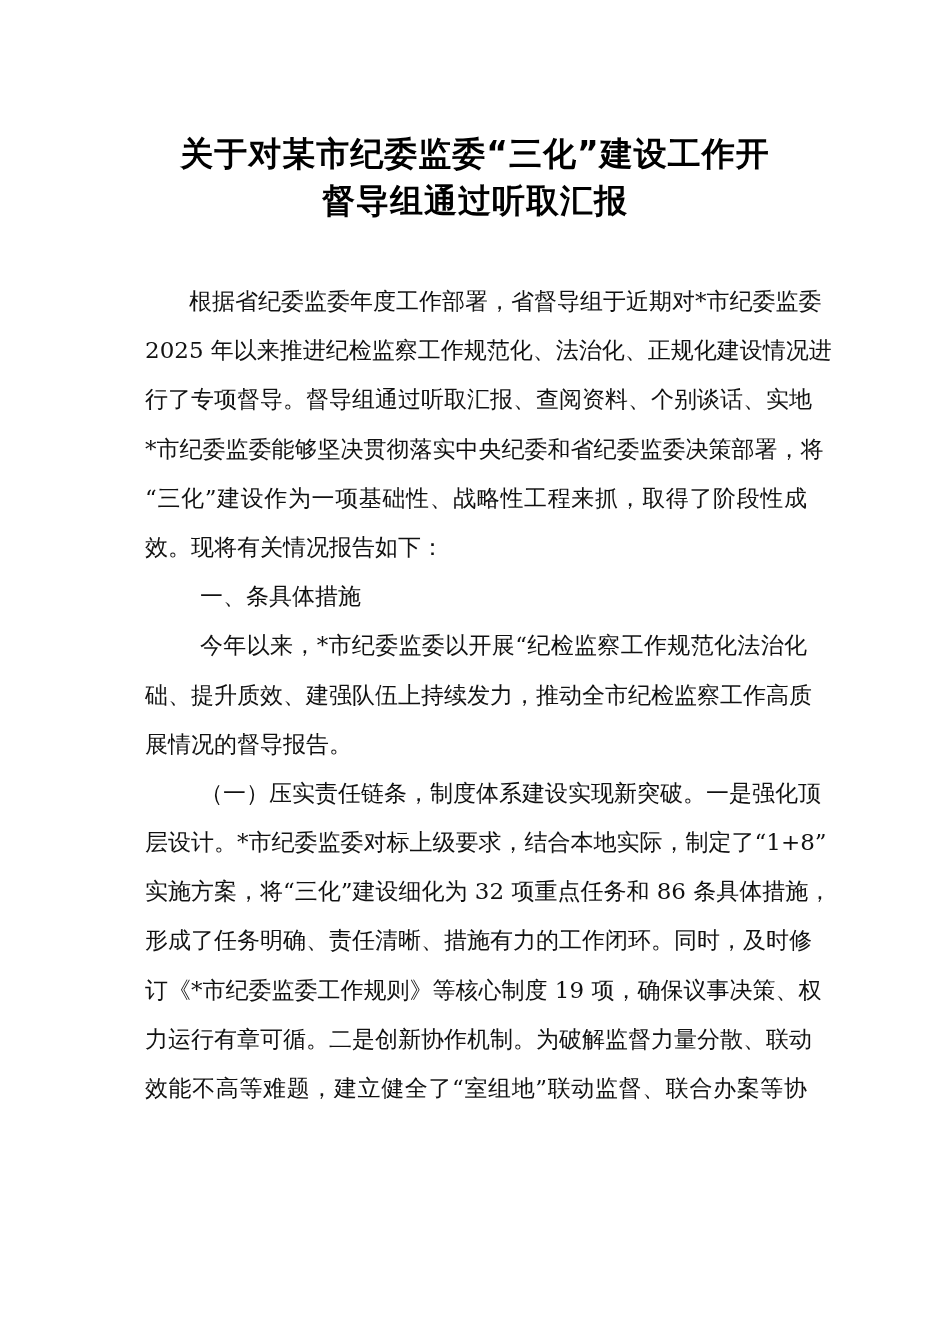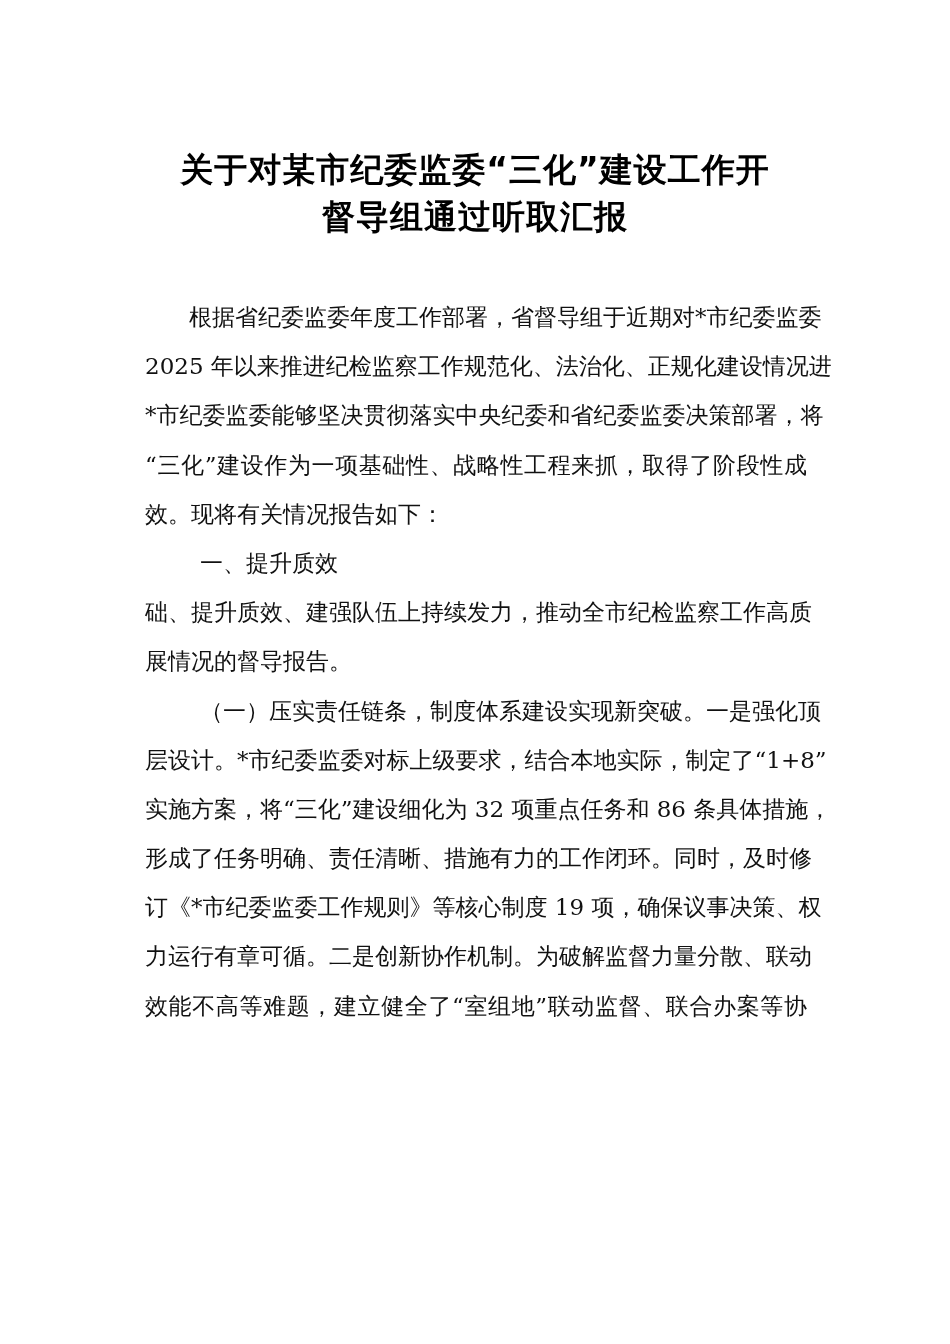--- a/index.html
+++ b/index.html
@@ -11,21 +11,21 @@
       width: 950px;
       height: 1344px;
       overflow: hidden;
       position: relative;
       font-family: "DejaVu Serif", "Liberation Serif", serif;
       color: #111111;
     }
     .page {
       position: absolute;
       left: 0;
-      top: 16px;
+      top: 0;
       width: 950px;
       height: 1120px;
       background: #ffffff;
     }
     .title {
       position: absolute;
       left: 130px;
       width: 690px;
       top: 130px;
       text-align: center;
@@ -77,30 +77,32 @@
   <div class="title">
     <span class="title-line">关于对某市纪委监委“三化”建设工作开</span>
     <span class="title-line">督导组通过听取汇报</span>
   </div>
 
   <div class="body">
 
     <div>
       <span class="line indent">根据省纪委监委年度工作部署，省督导组于近期对*市纪委监委</span>
       <span class="line">2025 年以来推进纪检监察工作规范化、法治化、正规化建设情况进</span>
+      <span class="line">行了专项督导。督导组通过听取汇报、查阅资料、个别谈话、实地</span>
       <span class="line">*市纪委监委能够坚决贯彻落实中央纪委和省纪委监委决策部署，将</span>
       <span class="line">“三化”建设作为一项基础性、战略性工程来抓，取得了阶段性成</span>
       <span class="line last">效。现将有关情况报告如下：</span>
     </div>
 
     <div>
-      <span class="line indent-wide heading-line">一、提升质效</span>
+      <span class="line indent-wide heading-line">一、条具体措施</span>
     </div>
 
     <div>
+      <span class="line indent-wide">今年以来，*市纪委监委以开展“纪检监察工作规范化法治化</span>
       <span class="line">础、提升质效、建强队伍上持续发力，推动全市纪检监察工作高质</span>
       <span class="line last">展情况的督导报告。</span>
     </div>
 
     <div>
       <span class="line indent-wide">（一）压实责任链条，制度体系建设实现新突破。一是强化顶</span>
       <span class="line">层设计。*市纪委监委对标上级要求，结合本地实际，制定了“1+8”</span>
       <span class="line">实施方案，将“三化”建设细化为 32 项重点任务和 86 条具体措施，</span>
       <span class="line">形成了任务明确、责任清晰、措施有力的工作闭环。同时，及时修</span>
       <span class="line">订《*市纪委监委工作规则》等核心制度 19 项，确保议事决策、权</span>

